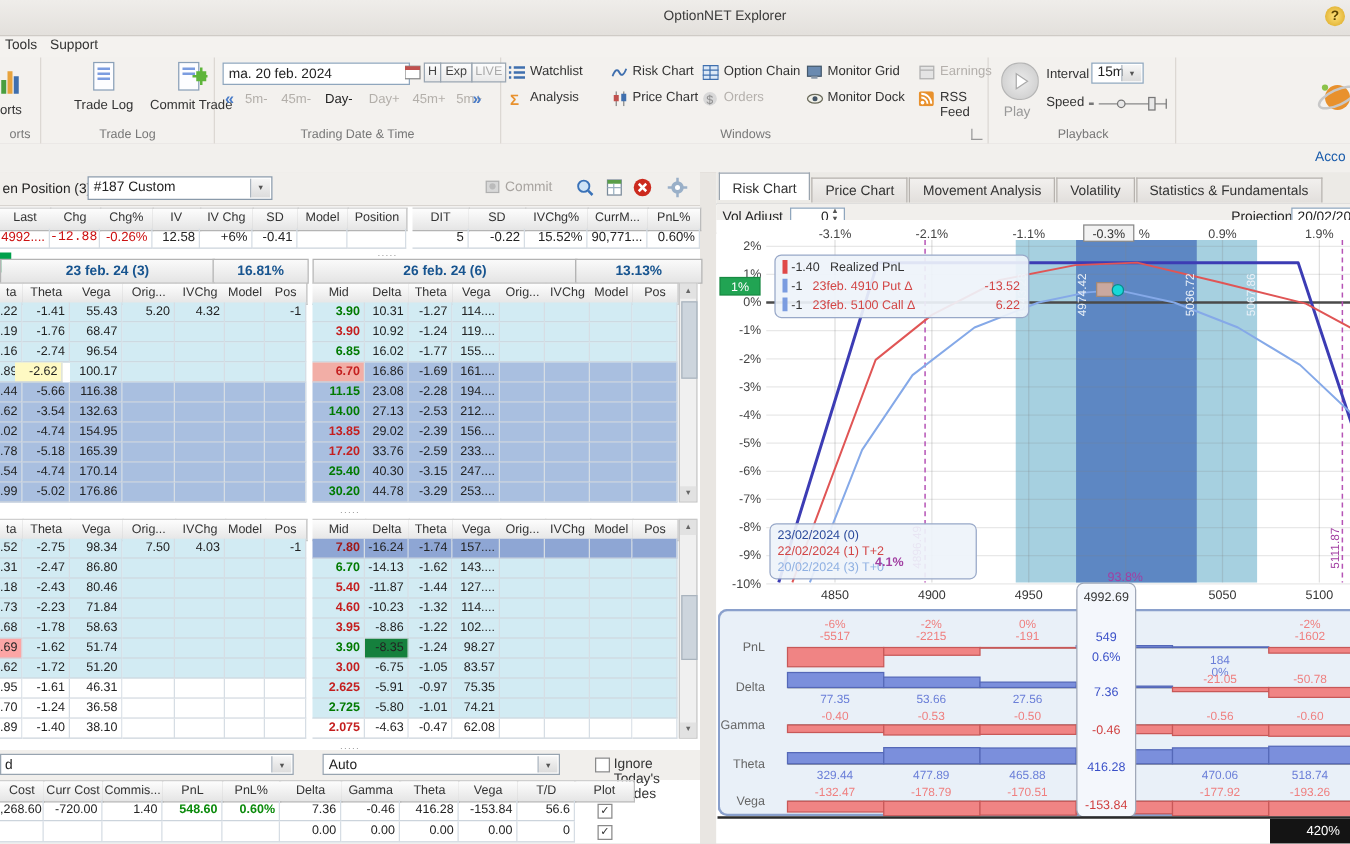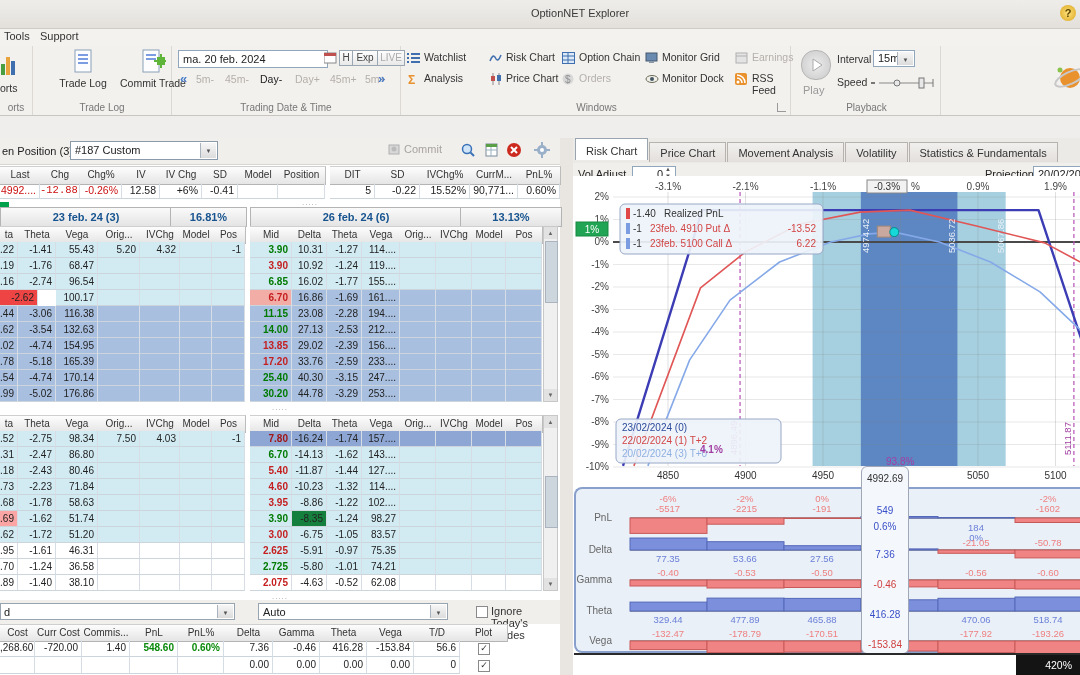--- a/index.html
+++ b/index.html
@@ -199,20 +199,23 @@
     </div>
     <div class="abs" style="left:1052px;top:10px;">
       <svg width="28" height="44">
           <circle cx="18" cy="22" r="10" fill="#e8912d"></circle>
           <ellipse cx="18" cy="22" rx="16" ry="6" fill="none" stroke="#c8c8c8" stroke-width="2" transform="rotate(-25 18 22)"></ellipse>
           <circle cx="8" cy="14" r="2.5" fill="#8ac24a"></circle>
         </svg>
     </div>
   </div>
 
+  <div class="abs strip">
+    <span class="abs" style="left:1052px;top:5px;color:#1b5cab;">Acco</span>
+  </div>
 
   <div class="abs gap"></div>
   <div class="abs lpanel" id="lpanel">
     <div class="abs" style="left:0;top:0;width:560px;height:26px;background:#f1efec;border-bottom:1px solid #d8d4d0;"></div>
     <span class="abs" style="left:2px;top:7px;">en Position (3)</span>
     <div class="abs field" style="left:70px;top:3px;width:142px;height:17px;line-height:17px;padding-left:4px;border-color:#8a9aaa;">
       <span>#187 Custom</span>
       <span class="ddarrow">▼</span>
     </div>
     <div class="abs" style="left:388px;top:5px;color:#a8a4a0;">
@@ -311,28 +314,28 @@
       <div class="abs vcell" style="position: absolute; left: 180px; top: 120px; width: 32px; height: 16px; background: rgb(210, 235, 243); font-size: 10px;"></div>
       <div class="abs vcell" style="position: absolute; left: 212px; top: 120px; width: 33px; height: 16px; background: rgb(210, 235, 243); font-size: 10px;"></div>
       <div class="abs vcell" style="position: absolute; left: 0px; top: 136px; width: 18px; height: 16px; background: rgb(210, 235, 243); font-size: 10px;">.16</div>
       <div class="abs vcell" style="position: absolute; left: 18px; top: 136px; width: 38px; height: 16px; background: rgb(210, 235, 243); font-size: 10px;">-2.74</div>
       <div class="abs vcell" style="position: absolute; left: 56px; top: 136px; width: 42px; height: 16px; background: rgb(210, 235, 243); font-size: 10px;">96.54</div>
       <div class="abs vcell" style="position: absolute; left: 98px; top: 136px; width: 42px; height: 16px; background: rgb(210, 235, 243); font-size: 10px;"></div>
       <div class="abs vcell" style="position: absolute; left: 140px; top: 136px; width: 40px; height: 16px; background: rgb(210, 235, 243); font-size: 10px;"></div>
       <div class="abs vcell" style="position: absolute; left: 180px; top: 136px; width: 32px; height: 16px; background: rgb(210, 235, 243); font-size: 10px;"></div>
       <div class="abs vcell" style="position: absolute; left: 212px; top: 136px; width: 33px; height: 16px; background: rgb(210, 235, 243); font-size: 10px;"></div>
       <div class="abs vcell" style="position: absolute; left: 0px; top: 152px; width: 18px; height: 16px; background: rgb(210, 235, 243); font-size: 10px;">.89</div>
-      <div class="abs vcell" style="position: absolute; left: 0; top: 152px; width: 38px; height: 16px; background: #ef4444; font-size: 10px;">-2.62</div>
+      <div class="abs vcell" style="position: absolute; left: 12px; top: 152px; width: 38px; height: 16px; background: #fef9c3; font-size: 10px;">-2.62</div>
       <div class="abs vcell" style="position: absolute; left: 56px; top: 152px; width: 42px; height: 16px; background: rgb(210, 235, 243); font-size: 10px;">100.17</div>
       <div class="abs vcell" style="position: absolute; left: 98px; top: 152px; width: 42px; height: 16px; background: rgb(210, 235, 243); font-size: 10px;"></div>
       <div class="abs vcell" style="position: absolute; left: 140px; top: 152px; width: 40px; height: 16px; background: rgb(210, 235, 243); font-size: 10px;"></div>
       <div class="abs vcell" style="position: absolute; left: 180px; top: 152px; width: 32px; height: 16px; background: rgb(210, 235, 243); font-size: 10px;"></div>
       <div class="abs vcell" style="position: absolute; left: 212px; top: 152px; width: 33px; height: 16px; background: rgb(210, 235, 243); font-size: 10px;"></div>
       <div class="abs vcell" style="position: absolute; left: 0px; top: 168px; width: 18px; height: 16px; background: rgb(169, 191, 224); font-size: 10px;">.44</div>
-      <div class="abs vcell" style="position: absolute; left: 18px; top: 168px; width: 38px; height: 16px; background: rgb(169, 191, 224); font-size: 10px;">-3.06</div>
+      <div class="abs vcell" style="position: absolute; left: 18px; top: 168px; width: 38px; height: 16px; background: rgb(169, 191, 224); font-size: 10px;">-5.66</div>
       <div class="abs vcell" style="position: absolute; left: 56px; top: 168px; width: 42px; height: 16px; background: rgb(169, 191, 224); font-size: 10px;">116.38</div>
       <div class="abs vcell" style="position: absolute; left: 98px; top: 168px; width: 42px; height: 16px; background: rgb(169, 191, 224); font-size: 10px;"></div>
       <div class="abs vcell" style="position: absolute; left: 140px; top: 168px; width: 40px; height: 16px; background: rgb(169, 191, 224); font-size: 10px;"></div>
       <div class="abs vcell" style="position: absolute; left: 180px; top: 168px; width: 32px; height: 16px; background: rgb(169, 191, 224); font-size: 10px;"></div>
       <div class="abs vcell" style="position: absolute; left: 212px; top: 168px; width: 33px; height: 16px; background: rgb(169, 191, 224); font-size: 10px;"></div>
       <div class="abs vcell" style="position: absolute; left: 0px; top: 184px; width: 18px; height: 16px; background: rgb(169, 191, 224); font-size: 10px;">.62</div>
       <div class="abs vcell" style="position: absolute; left: 18px; top: 184px; width: 38px; height: 16px; background: rgb(169, 191, 224); font-size: 10px;">-3.54</div>
       <div class="abs vcell" style="position: absolute; left: 56px; top: 184px; width: 42px; height: 16px; background: rgb(169, 191, 224); font-size: 10px;">132.63</div>
       <div class="abs vcell" style="position: absolute; left: 98px; top: 184px; width: 42px; height: 16px; background: rgb(169, 191, 224); font-size: 10px;"></div>
       <div class="abs vcell" style="position: absolute; left: 140px; top: 184px; width: 40px; height: 16px; background: rgb(169, 191, 224); font-size: 10px;"></div>
@@ -604,21 +607,21 @@
       <div class="abs vcell" style="position: absolute; left: 250px; top: 421px; width: 42px; height: 16px; background: rgb(210, 235, 243); font-size: 10px; color: rgb(0, 122, 0); font-weight: bold;">2.725</div>
       <div class="abs vcell" style="position: absolute; left: 292px; top: 421px; width: 35px; height: 16px; background: rgb(210, 235, 243); font-size: 10px;">-5.80</div>
       <div class="abs vcell" style="position: absolute; left: 327px; top: 421px; width: 35px; height: 16px; background: rgb(210, 235, 243); font-size: 10px;">-1.01</div>
       <div class="abs vcell" style="position: absolute; left: 362px; top: 421px; width: 38px; height: 16px; background: rgb(210, 235, 243); font-size: 10px;">74.21</div>
       <div class="abs vcell" style="position: absolute; left: 400px; top: 421px; width: 36px; height: 16px; background: rgb(210, 235, 243); font-size: 10px;"></div>
       <div class="abs vcell" style="position: absolute; left: 436px; top: 421px; width: 36px; height: 16px; background: rgb(210, 235, 243); font-size: 10px;"></div>
       <div class="abs vcell" style="position: absolute; left: 472px; top: 421px; width: 34px; height: 16px; background: rgb(210, 235, 243); font-size: 10px;"></div>
       <div class="abs vcell" style="position: absolute; left: 506px; top: 421px; width: 36px; height: 16px; background: rgb(210, 235, 243); font-size: 10px;"></div>
       <div class="abs vcell" style="position: absolute; left: 250px; top: 437px; width: 42px; height: 16px; background: rgb(255, 255, 255); font-size: 10px; color: rgb(196, 30, 30); font-weight: bold;">2.075</div>
       <div class="abs vcell" style="position: absolute; left: 292px; top: 437px; width: 35px; height: 16px; background: rgb(255, 255, 255); font-size: 10px;">-4.63</div>
-      <div class="abs vcell" style="position: absolute; left: 327px; top: 437px; width: 35px; height: 16px; background: rgb(255, 255, 255); font-size: 10px;">-0.52</div>
+      <div class="abs vcell" style="position: absolute; left: 327px; top: 437px; width: 35px; height: 16px; background: rgb(255, 255, 255); font-size: 10px;">-0.47</div>
       <div class="abs vcell" style="position: absolute; left: 362px; top: 437px; width: 38px; height: 16px; background: rgb(255, 255, 255); font-size: 10px;">62.08</div>
       <div class="abs vcell" style="position: absolute; left: 400px; top: 437px; width: 36px; height: 16px; background: rgb(255, 255, 255); font-size: 10px;"></div>
       <div class="abs vcell" style="position: absolute; left: 436px; top: 437px; width: 36px; height: 16px; background: rgb(255, 255, 255); font-size: 10px;"></div>
       <div class="abs vcell" style="position: absolute; left: 472px; top: 437px; width: 34px; height: 16px; background: rgb(255, 255, 255); font-size: 10px;"></div>
       <div class="abs vcell" style="position: absolute; left: 506px; top: 437px; width: 36px; height: 16px; background: rgb(255, 255, 255); font-size: 10px;"></div>
       <div style="position: absolute; left: 543px; top: 277px; width: 15px; height: 176px; background: rgb(240, 240, 240); border: 1px solid rgb(200, 200, 200); box-sizing: border-box;">
         <div style="position: absolute; left: 0px; top: 0px; width: 13px; height: 12px; background: rgb(226, 226, 226); text-align: center; font-size: 6px; line-height: 12px; color: rgb(102, 102, 102);">▲</div>
         <div style="position: absolute; left: 0px; top: 162px; width: 13px; height: 12px; background: rgb(226, 226, 226); text-align: center; font-size: 6px; line-height: 12px; color: rgb(102, 102, 102);">▼</div>
         <div style="position: absolute; left: 1px; top: 60px; width: 11px; height: 50px; background: rgb(205, 213, 221); border: 1px solid rgb(170, 180, 190);"></div>
       </div>

